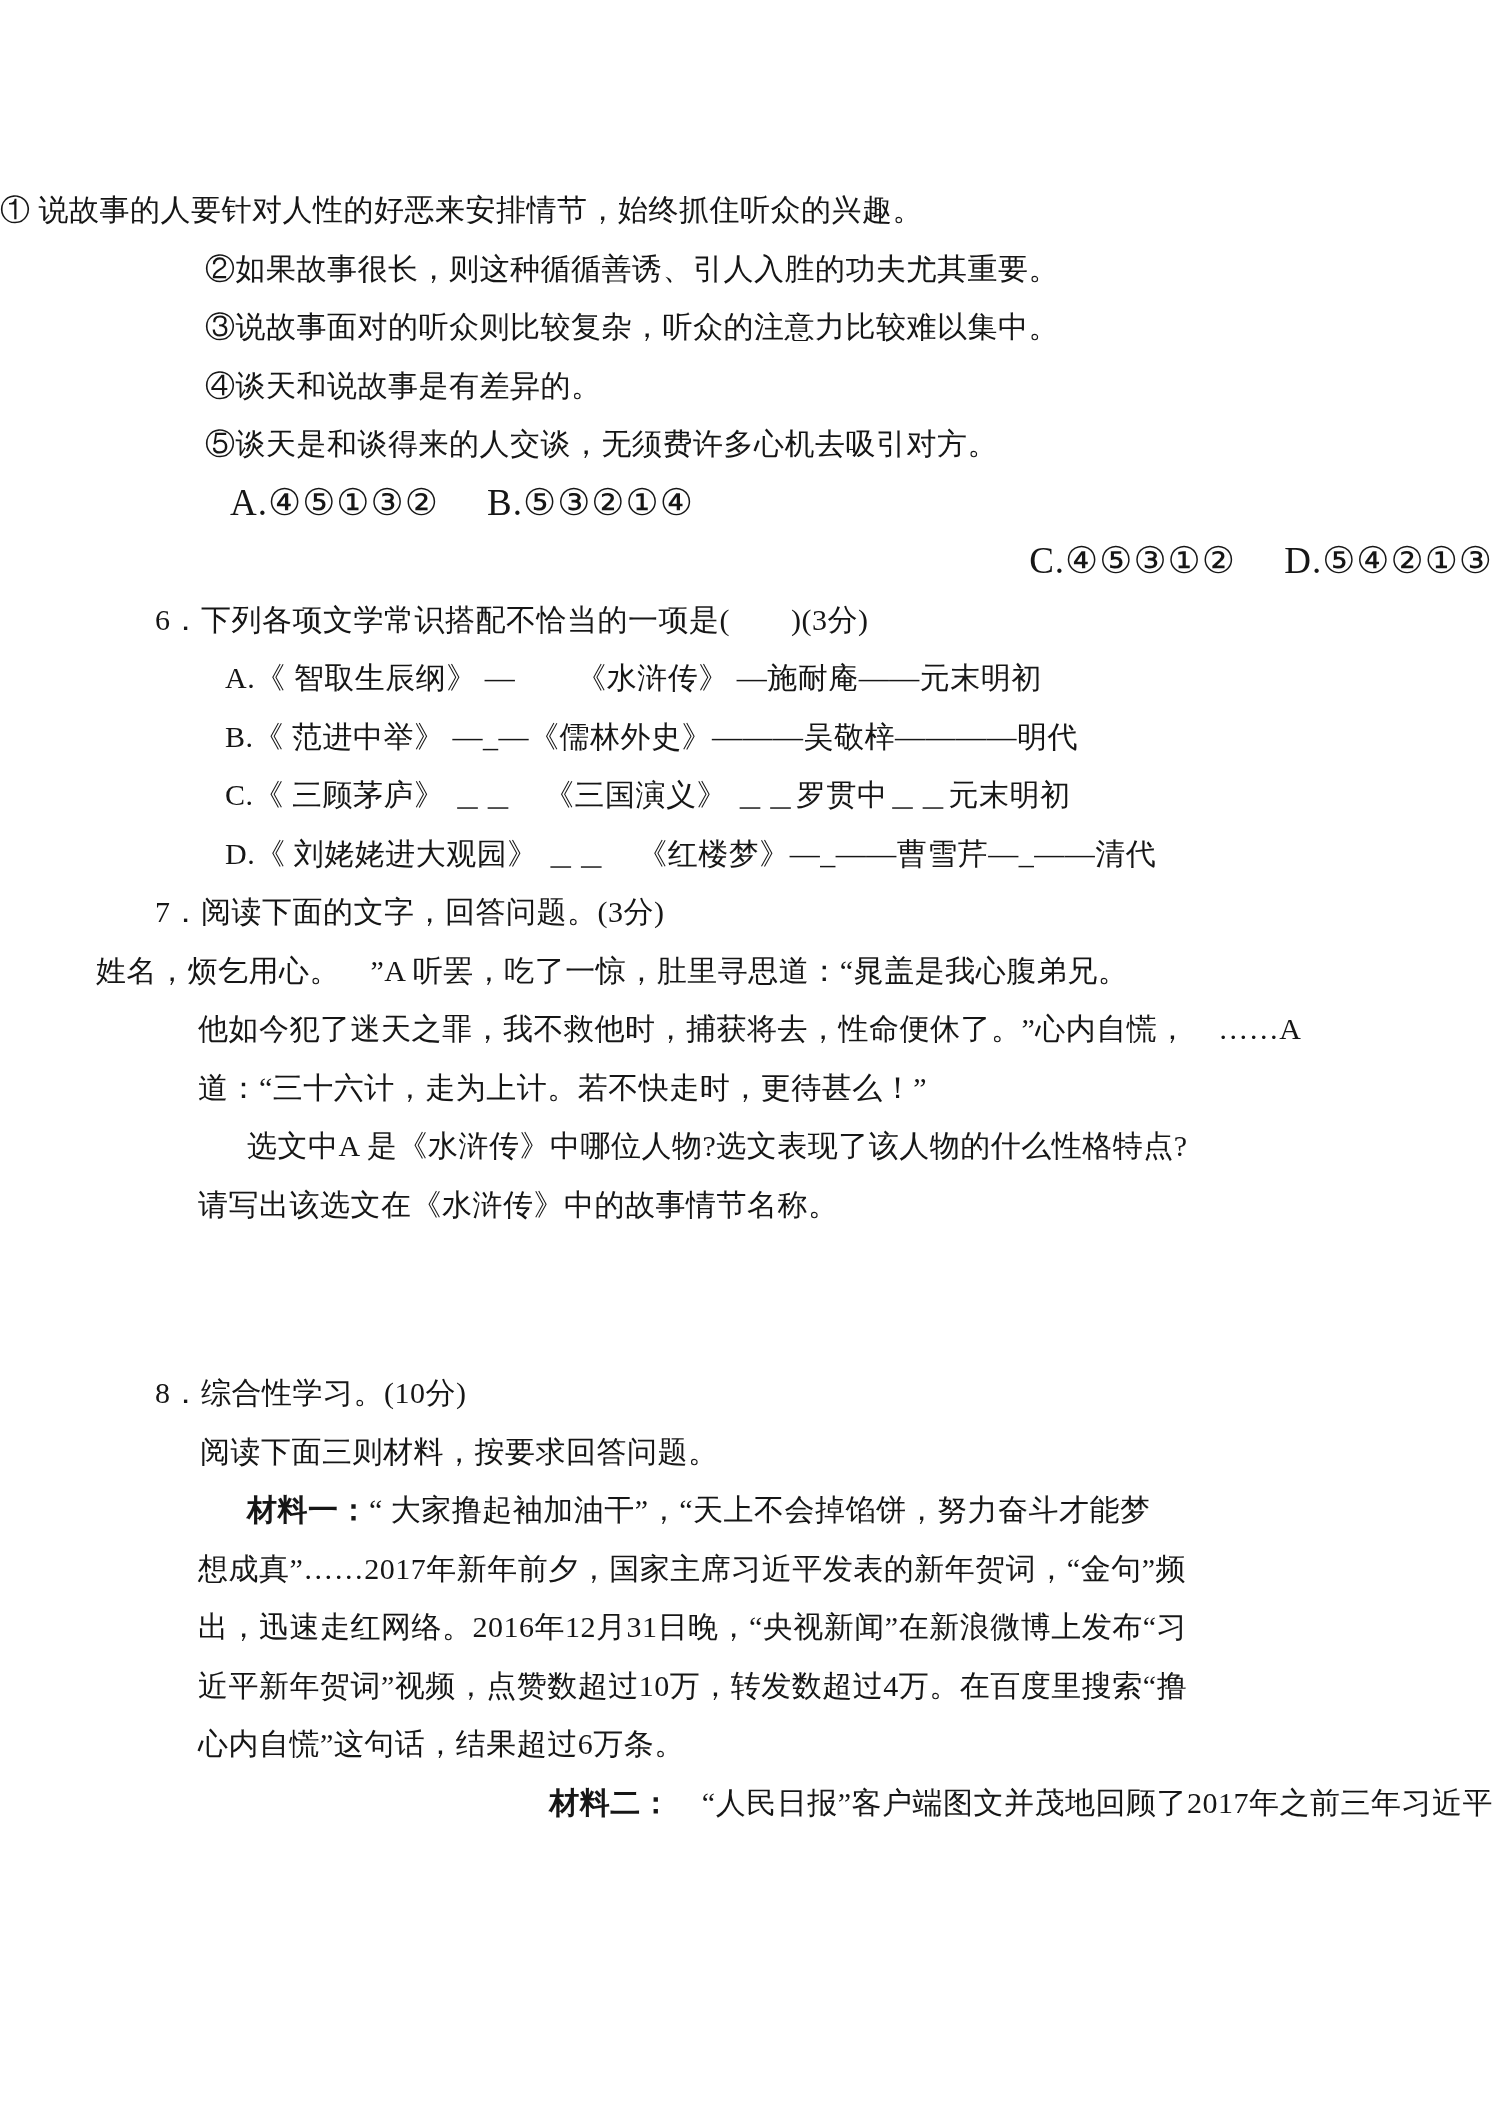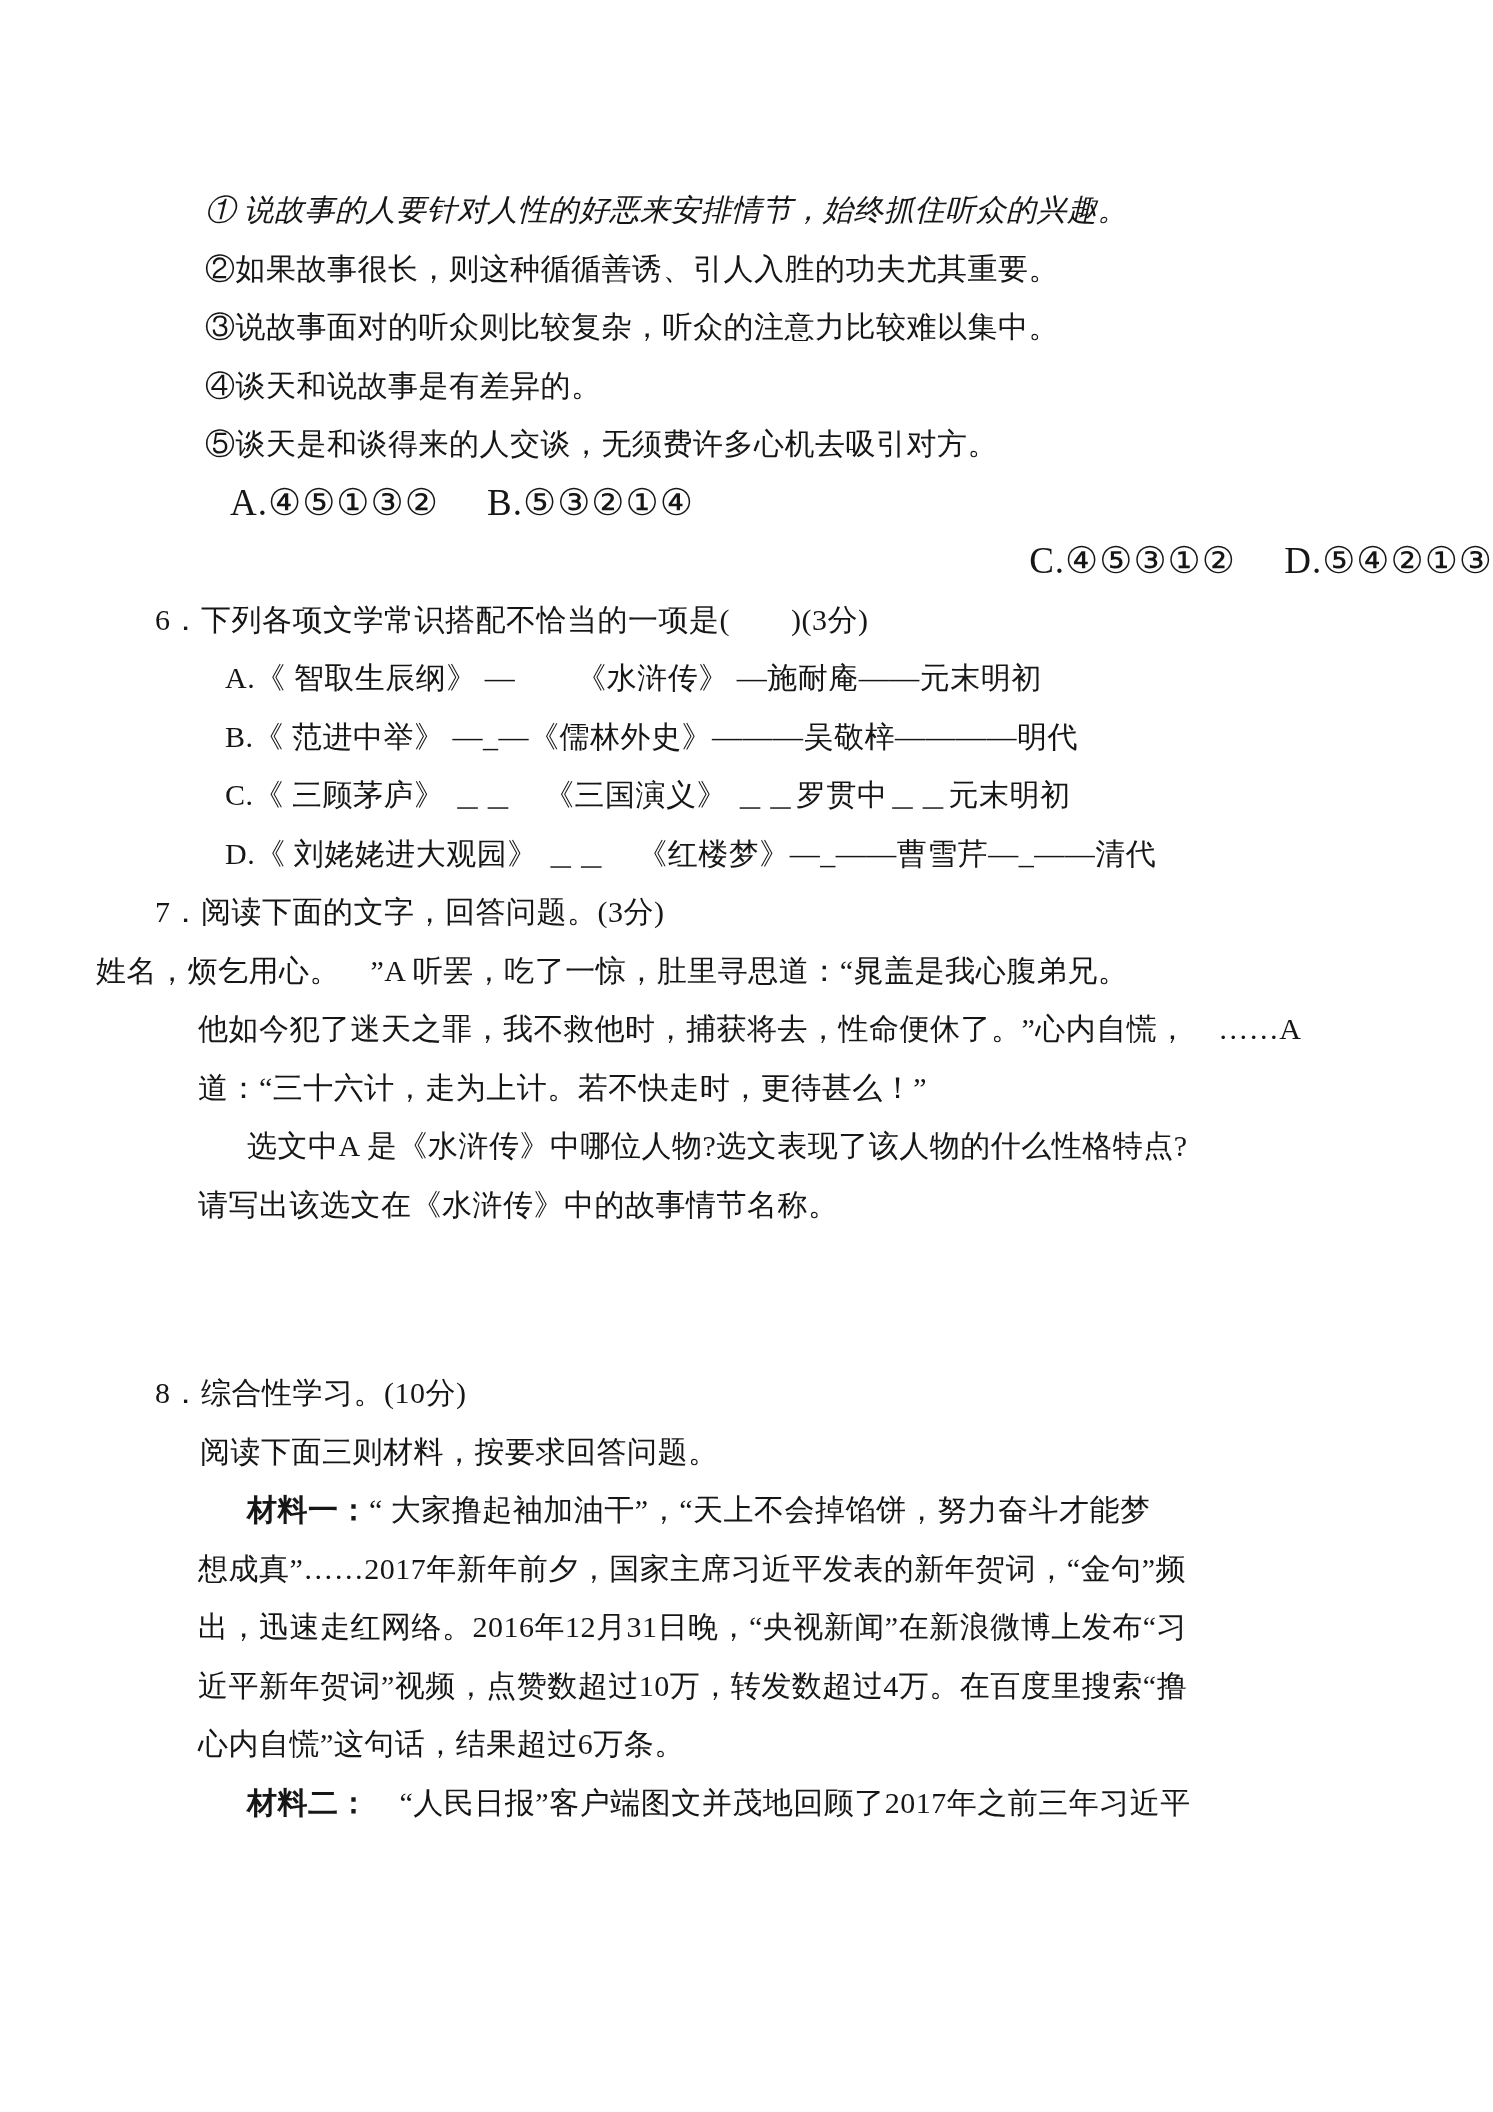--- a/index.html
+++ b/index.html
@@ -32,21 +32,21 @@
   }
   .bold-prefix {
     font-weight: bold;
   }
 </style>
 </head>
 <body>
 
 <div class="page">
   <div id="doc-body">
-      <div class="line" style="margin-left: 205px; font-style: italic;"><span>① 说故事的人要针对人性的好恶来安排情节，始终抓住听众的兴趣。</span></div>
+      <div class="line" style=""><span>① 说故事的人要针对人性的好恶来安排情节，始终抓住听众的兴趣。</span></div>
       <div class="line" style="margin-left: 205px;"><span>②如果故事很长，则这种循循善诱、引人入胜的功夫尤其重要。</span></div>
       <div class="line" style="margin-left: 205px;"><span>③说故事面对的听众则比较复杂，听众的注意力比较难以集中。</span></div>
       <div class="line" style="margin-left: 205px;"><span>④谈天和说故事是有差异的。</span></div>
       <div class="line" style="margin-left: 205px;"><span>⑤谈天是和谈得来的人交谈，无须费许多心机去吸引对方。</span></div>
       <div class="line large" style="margin-left: 230px;"><span>A.④⑤①③②　 B.⑤③②①④</span></div>
       <div class="line large" style="margin-left: 230px; text-align: right;"><span>C.④⑤③①②　 D.⑤④②①③</span></div>
       <div class="line" style="margin-left: 155px;"><span>6．下列各项文学常识搭配不恰当的一项是(　　)(3分)</span></div>
       <div class="line" style="margin-left: 225px;"><span>A.《 智取生辰纲》 —　　《水浒传》 —施耐庵——元末明初</span></div>
       <div class="line" style="margin-left: 225px;"><span>B.《 范进中举》 —_—《儒林外史》———吴敬梓————明代</span></div>
       <div class="line" style="margin-left: 225px;"><span>C.《 三顾茅庐》 ＿＿　《三国演义》 ＿＿罗贯中＿＿元末明初</span></div>
@@ -57,15 +57,15 @@
       <div class="line" style="margin-left: 198px;"><span>道：“三十六计，走为上计。若不快走时，更待甚么！”</span></div>
       <div class="line" style="margin-left: 247px;"><span>选文中A 是《水浒传》中哪位人物?选文表现了该人物的什么性格特点?</span></div>
       <div class="line" style="margin-left: 198px;"><span>请写出该选文在《水浒传》中的故事情节名称。</span></div>
       <div class="line" style="margin-left: 155px; margin-top: 130px;"><span>8．综合性学习。(10分)</span></div>
       <div class="line" style="margin-left: 200px;"><span>阅读下面三则材料，按要求回答问题。</span></div>
       <div class="line" style="margin-left: 247px;"><span class="bold-prefix">材料一：</span><span>“ 大家撸起袖加油干”，“天上不会掉馅饼，努力奋斗才能梦</span></div>
       <div class="line" style="margin-left: 198px;"><span>想成真”……2017年新年前夕，国家主席习近平发表的新年贺词，“金句”频</span></div>
       <div class="line" style="margin-left: 198px; font-family: Liberation Serif, serif;"><span>出，迅速走红网络。2016年12月31日晚，“央视新闻”在新浪微博上发布“习</span></div>
       <div class="line" style="margin-left: 198px;"><span>近平新年贺词”视频，点赞数超过10万，转发数超过4万。在百度里搜索“撸</span></div>
       <div class="line" style="margin-left: 198px;"><span>心内自慌”这句话，结果超过6万条。</span></div>
-      <div class="line" style="margin-left: 247px;"><span class="bold-prefix">材料二：</span><span>　“人民日报”客户端图文并茂地回顾了2017年之前三年习近平</span></div>
+      <div class="line" style="margin-left: 247px; text-align: right;"><span class="bold-prefix">材料二：</span><span>　“人民日报”客户端图文并茂地回顾了2017年之前三年习近平</span></div>
     </div>
 </div>
 
 </body></html>

